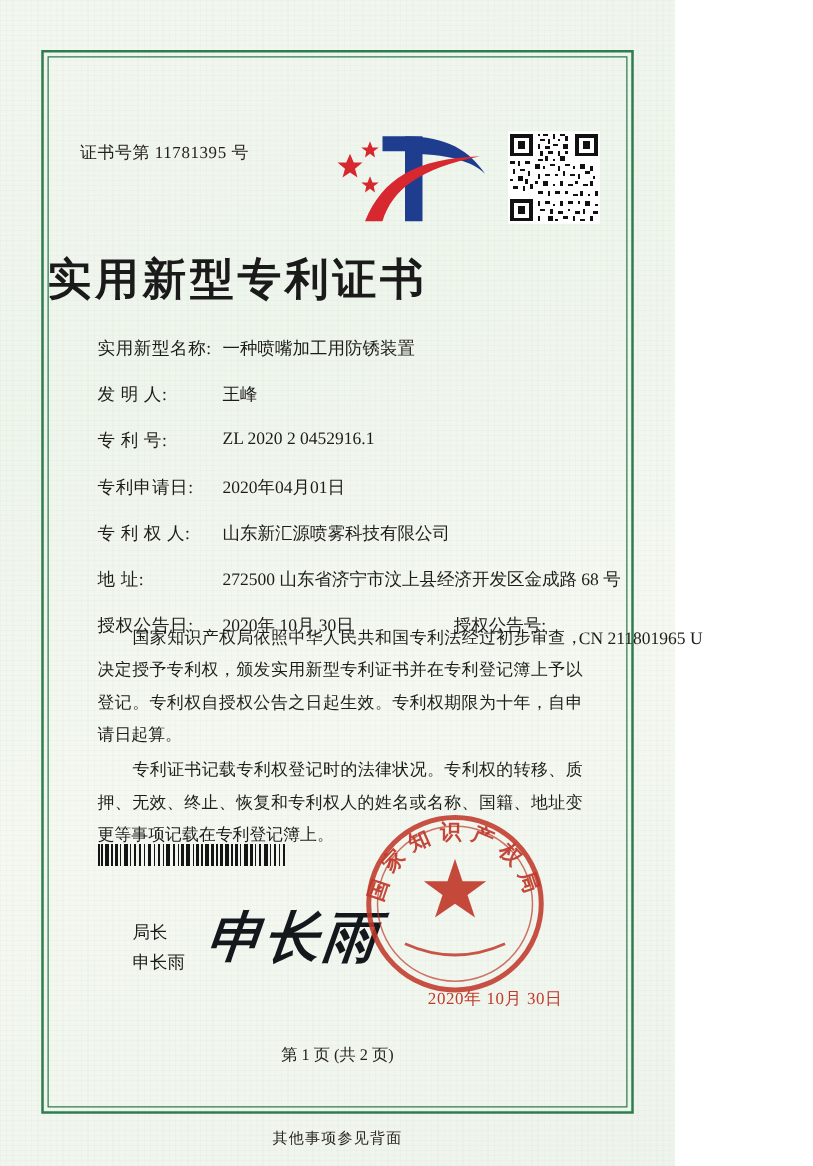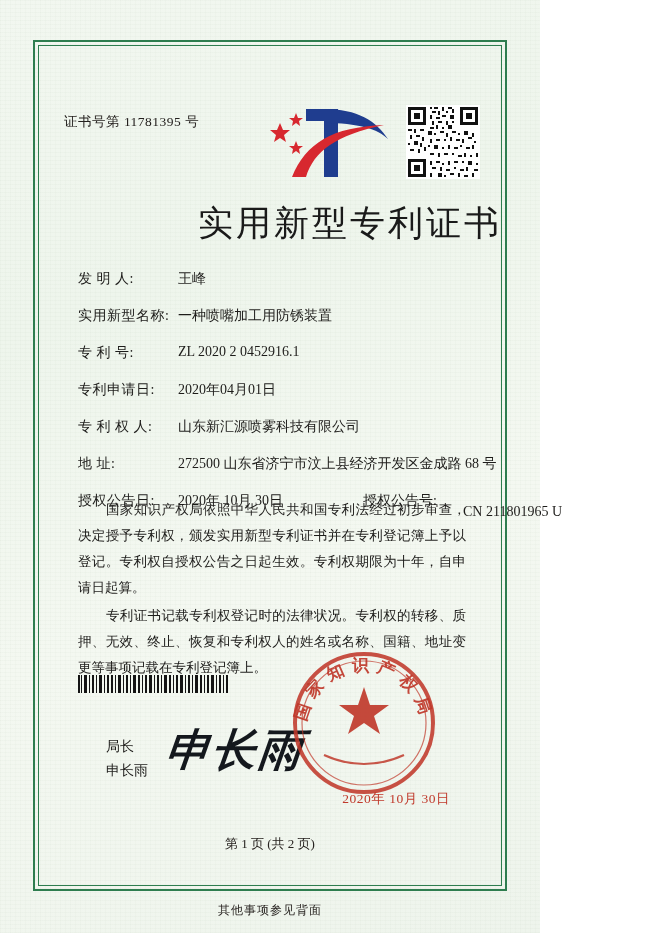--- a/index.html
+++ b/index.html
@@ -75,23 +75,23 @@
     width: 74px;
     height: 74px;
   }
 
   
   .title {
     position: absolute;
     left: 0;
     right: 0;
     top: 155px;
-    text-align: right;
+    text-align: left;
     font-size: 35px;
-    font-weight: normal;
+    font-weight: bold;
     letter-spacing: 3px;
     color: #1a1a1a;
     font-family: "DejaVu Serif", "Liberation Serif", serif;
   }
 
   
   .fields {
     position: absolute;
     left: 40px;
     right: 36px;
@@ -338,26 +338,26 @@
             <rect x="29" y="35" width="2" height="1"></rect>
           <rect x="33" y="34" width="1" height="2"></rect>
         </g>
       </svg>
     </div>
 
     <div class="title">实用新型专利证书</div>
 
     <div class="fields">
       <div class="row">
+        <span class="lab">实用新型名称:</span>
+        <span class="val">一种喷嘴加工用防锈装置</span>
+      </div>
+      <div class="row">
         <span class="lab">发 明 人:</span>
         <span class="val">王峰</span>
-      </div>
-      <div class="row">
-        <span class="lab">实用新型名称:</span>
-        <span class="val">一种喷嘴加工用防锈装置</span>
       </div>
       <div class="row">
         <span class="lab">专 利 号:</span>
         <span class="val">ZL 2020 2 0452916.1</span>
       </div>
       <div class="row">
         <span class="lab">专利申请日:</span>
         <span class="val">2020年04月01日</span>
       </div>
       <div class="row">

